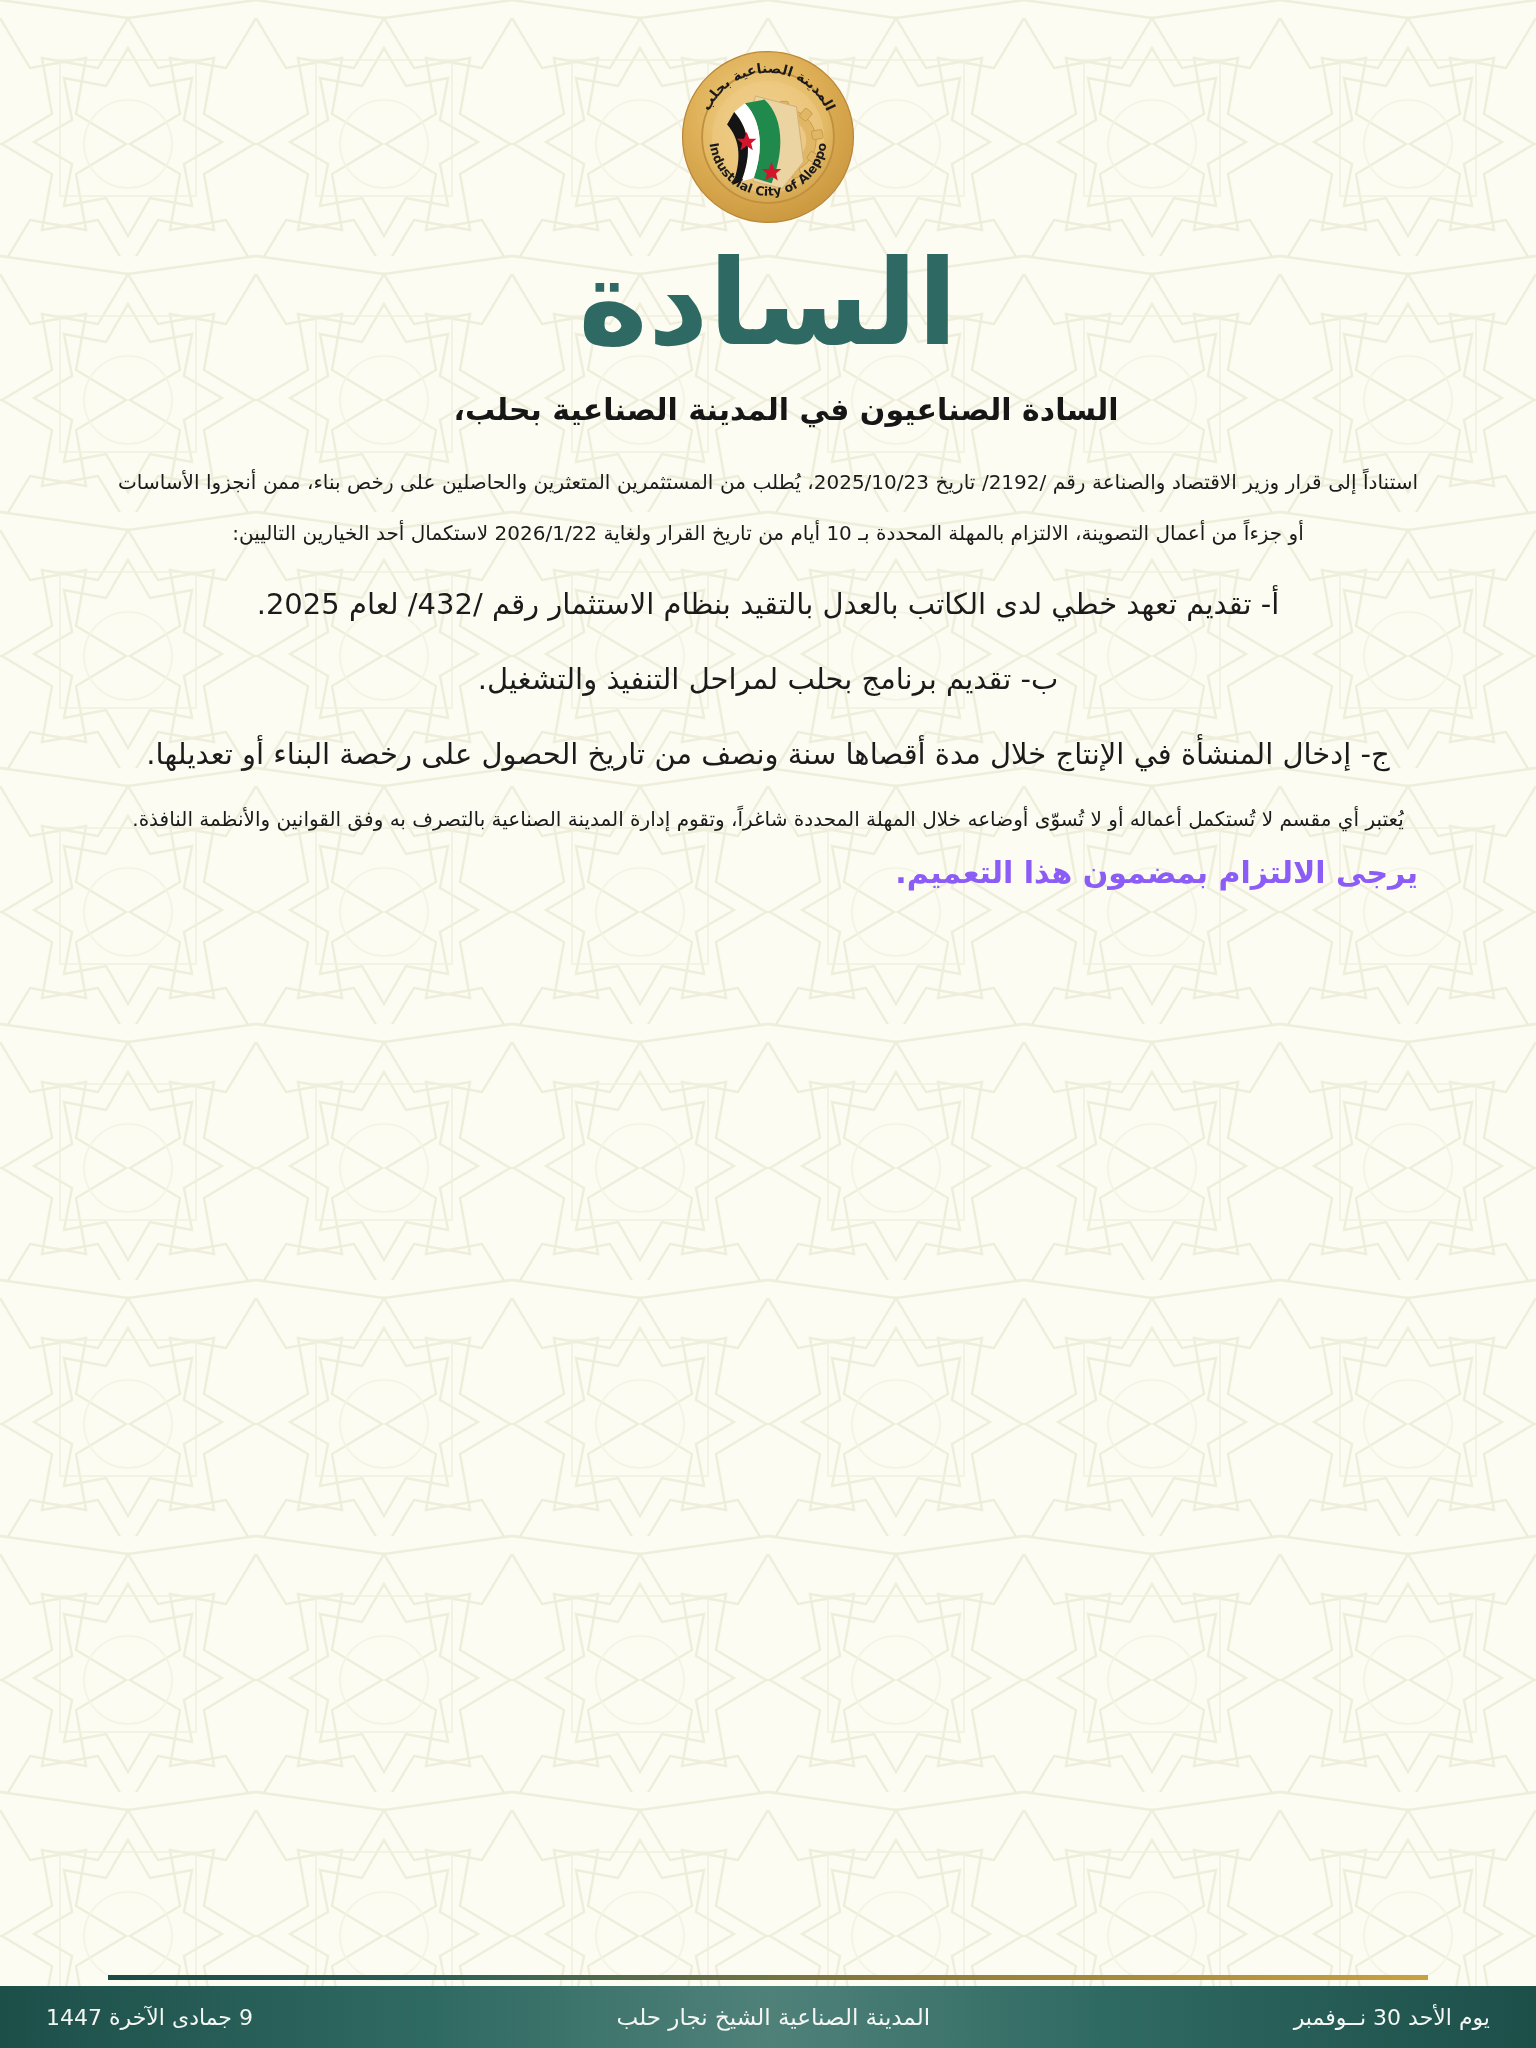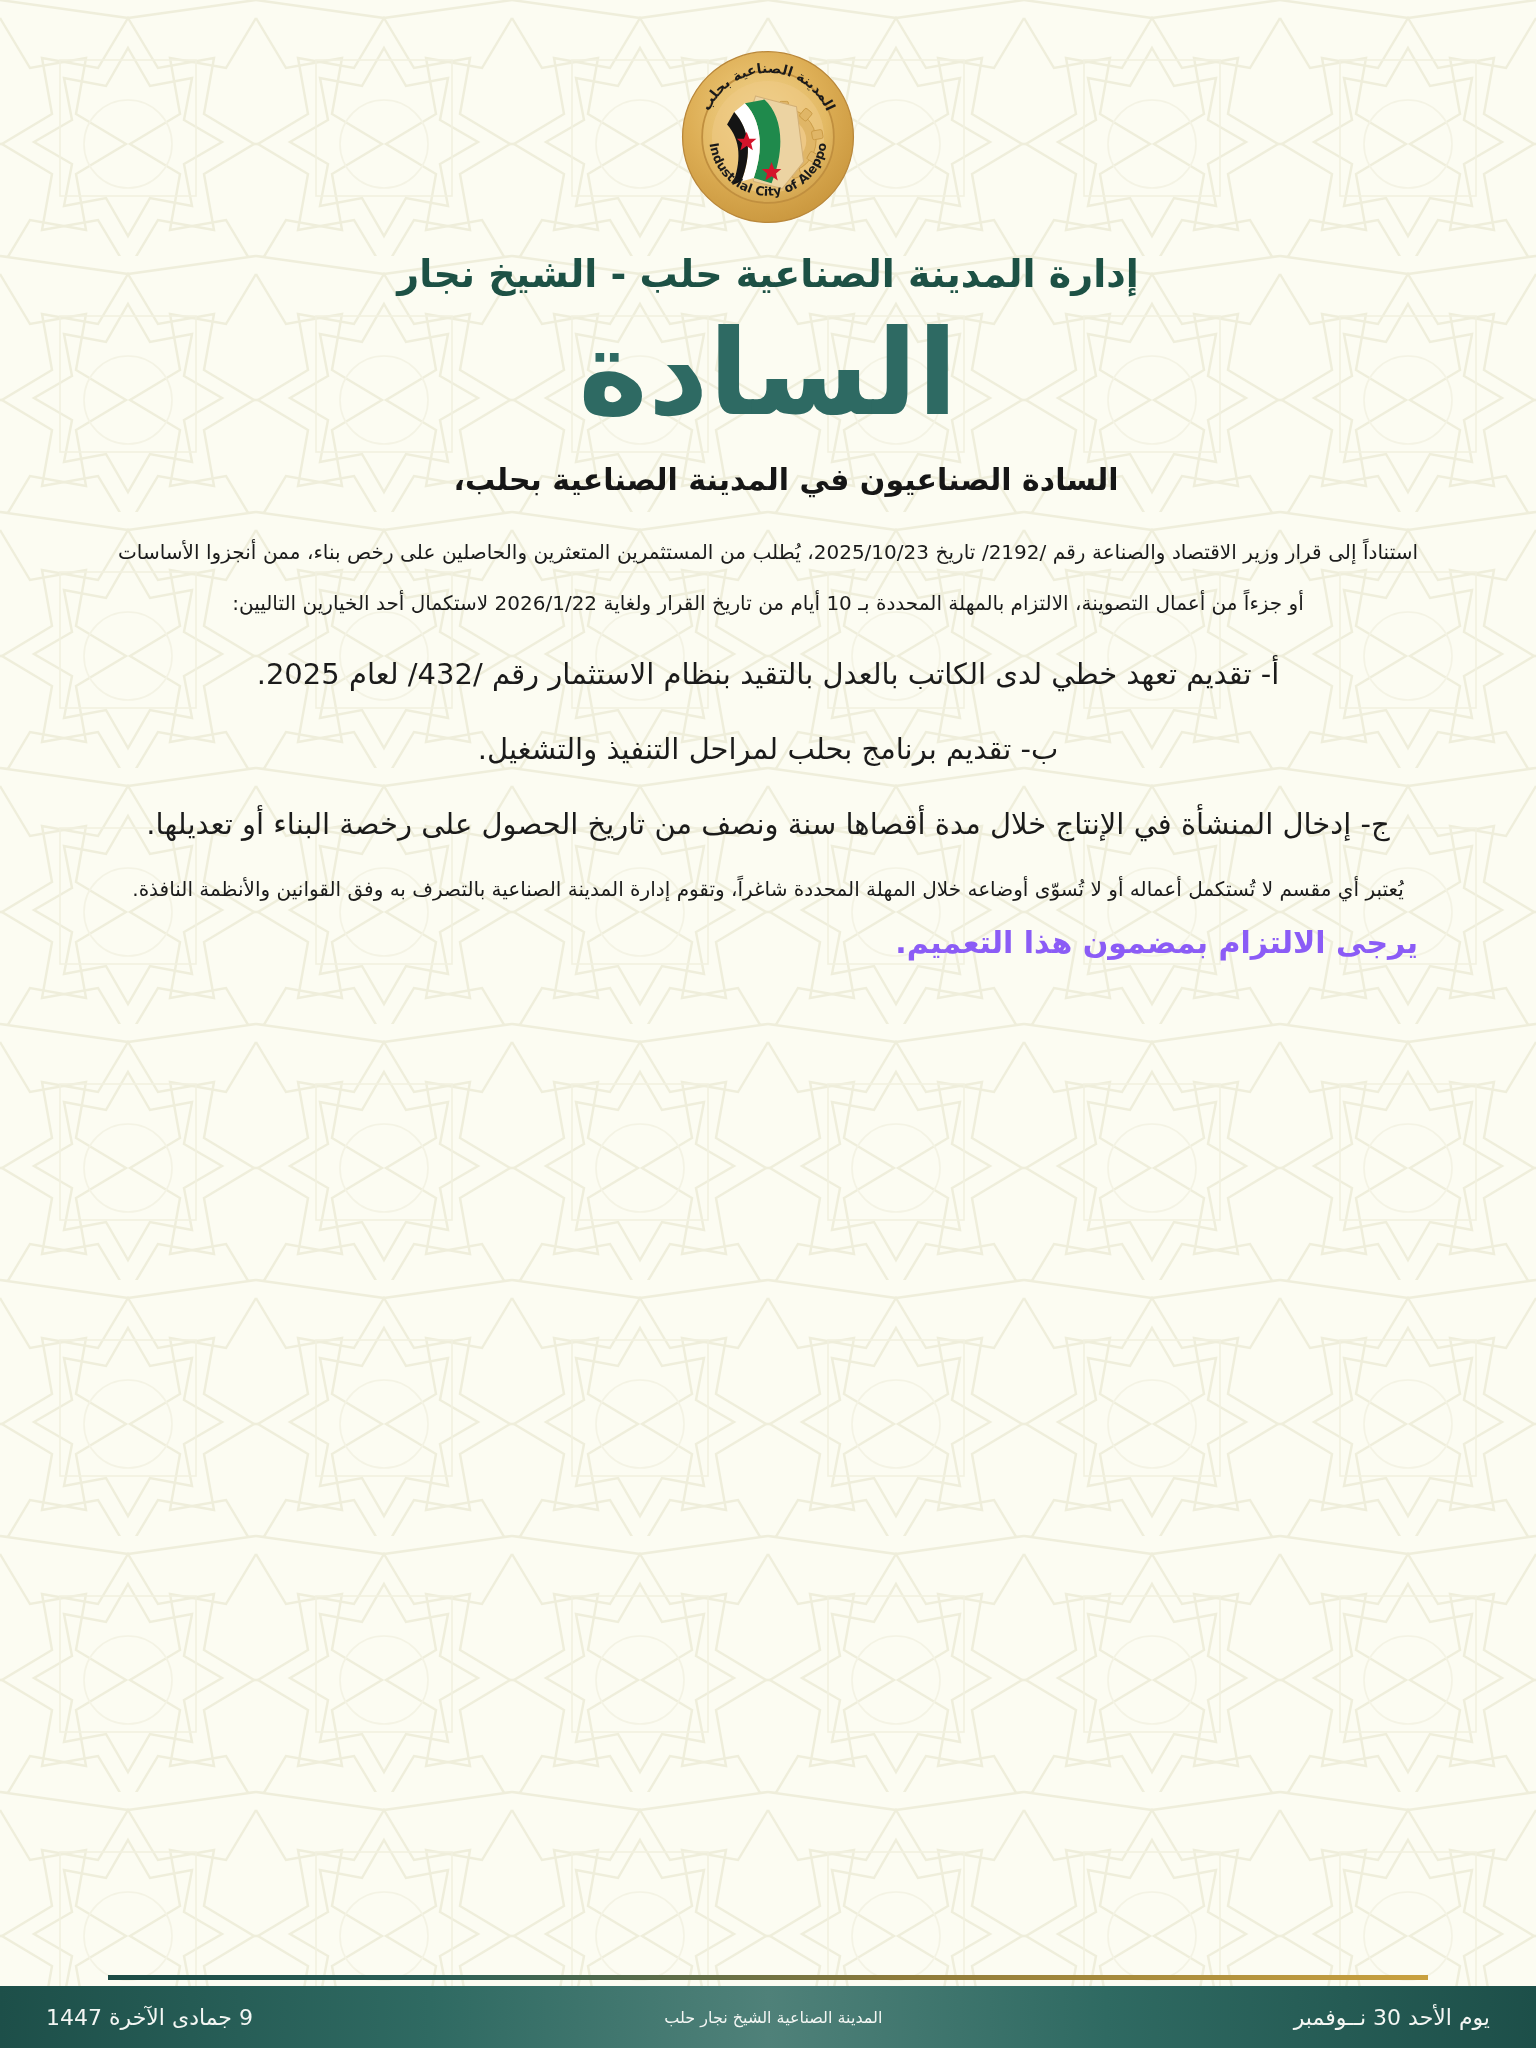--- a/index.html
+++ b/index.html
@@ -138,21 +138,21 @@
     height: 62px;
     background: linear-gradient(to left, #1d4f49 0%, #2f6a62 28%, #4f8179 50%, #2f6a62 72%, #1d4f49 100%);
     display: flex;
     align-items: center;
     justify-content: space-between;
     padding: 0 46px;
     box-sizing: border-box;
     color: #f3f6f3;
     font-size: 22px;
   }
-  .footer-center { font-size: 16px; text-align: center; }
+  .footer-center { font-size: 23px; text-align: center; }
   .footer-left, .footer-right { font-size: 22px; white-space: nowrap; }
 </style>
 </head>
 <body>
 
 <div class="page">
 
   <svg class="pattern-layer" width="1536" height="2048" viewBox="0 0 1536 2048" preserveAspectRatio="none" aria-hidden="true">
     <defs>
       <pattern id="starpat" x="0" y="0" width="256" height="256" patternUnits="userSpaceOnUse">
@@ -247,21 +247,20 @@
           <text font-family="DejaVu Sans, sans-serif" font-size="15.5" font-weight="bold" fill="#1a1a1a">
             <textPath href="#arcTop" startOffset="50%" text-anchor="middle">المدينة الصناعية بحلب</textPath>
           </text>
           <text font-family="DejaVu Sans, sans-serif" font-size="14" font-weight="bold" fill="#1a1a1a">
             <textPath href="#arcBot" startOffset="50%" text-anchor="middle">Industrial City of Aleppo</textPath>
           </text>
         </svg>
       </div>
     </div>
 
-    <div class="org-title">إدارة المدينة الصناعية حلب - الشيخ نجار</div>
 
     <div class="doc-title">السادة</div>
 
     <div class="salutation">السادة الصناعيون في المدينة الصناعية بحلب،</div>
 
     <div class="body-wrap">
 
       <p class="para center-last">استناداً إلى قرار وزير الاقتصاد والصناعة رقم /2192/ تاريخ 2025/10/23، يُطلب من المستثمرين المتعثرين والحاصلين على رخص بناء، ممن أنجزوا الأساسات أو جزءاً من أعمال التصوينة، الالتزام بالمهلة المحددة بـ 10 أيام من تاريخ القرار ولغاية 2026/1/22 لاستكمال أحد الخيارين التاليين:</p>
 
 

